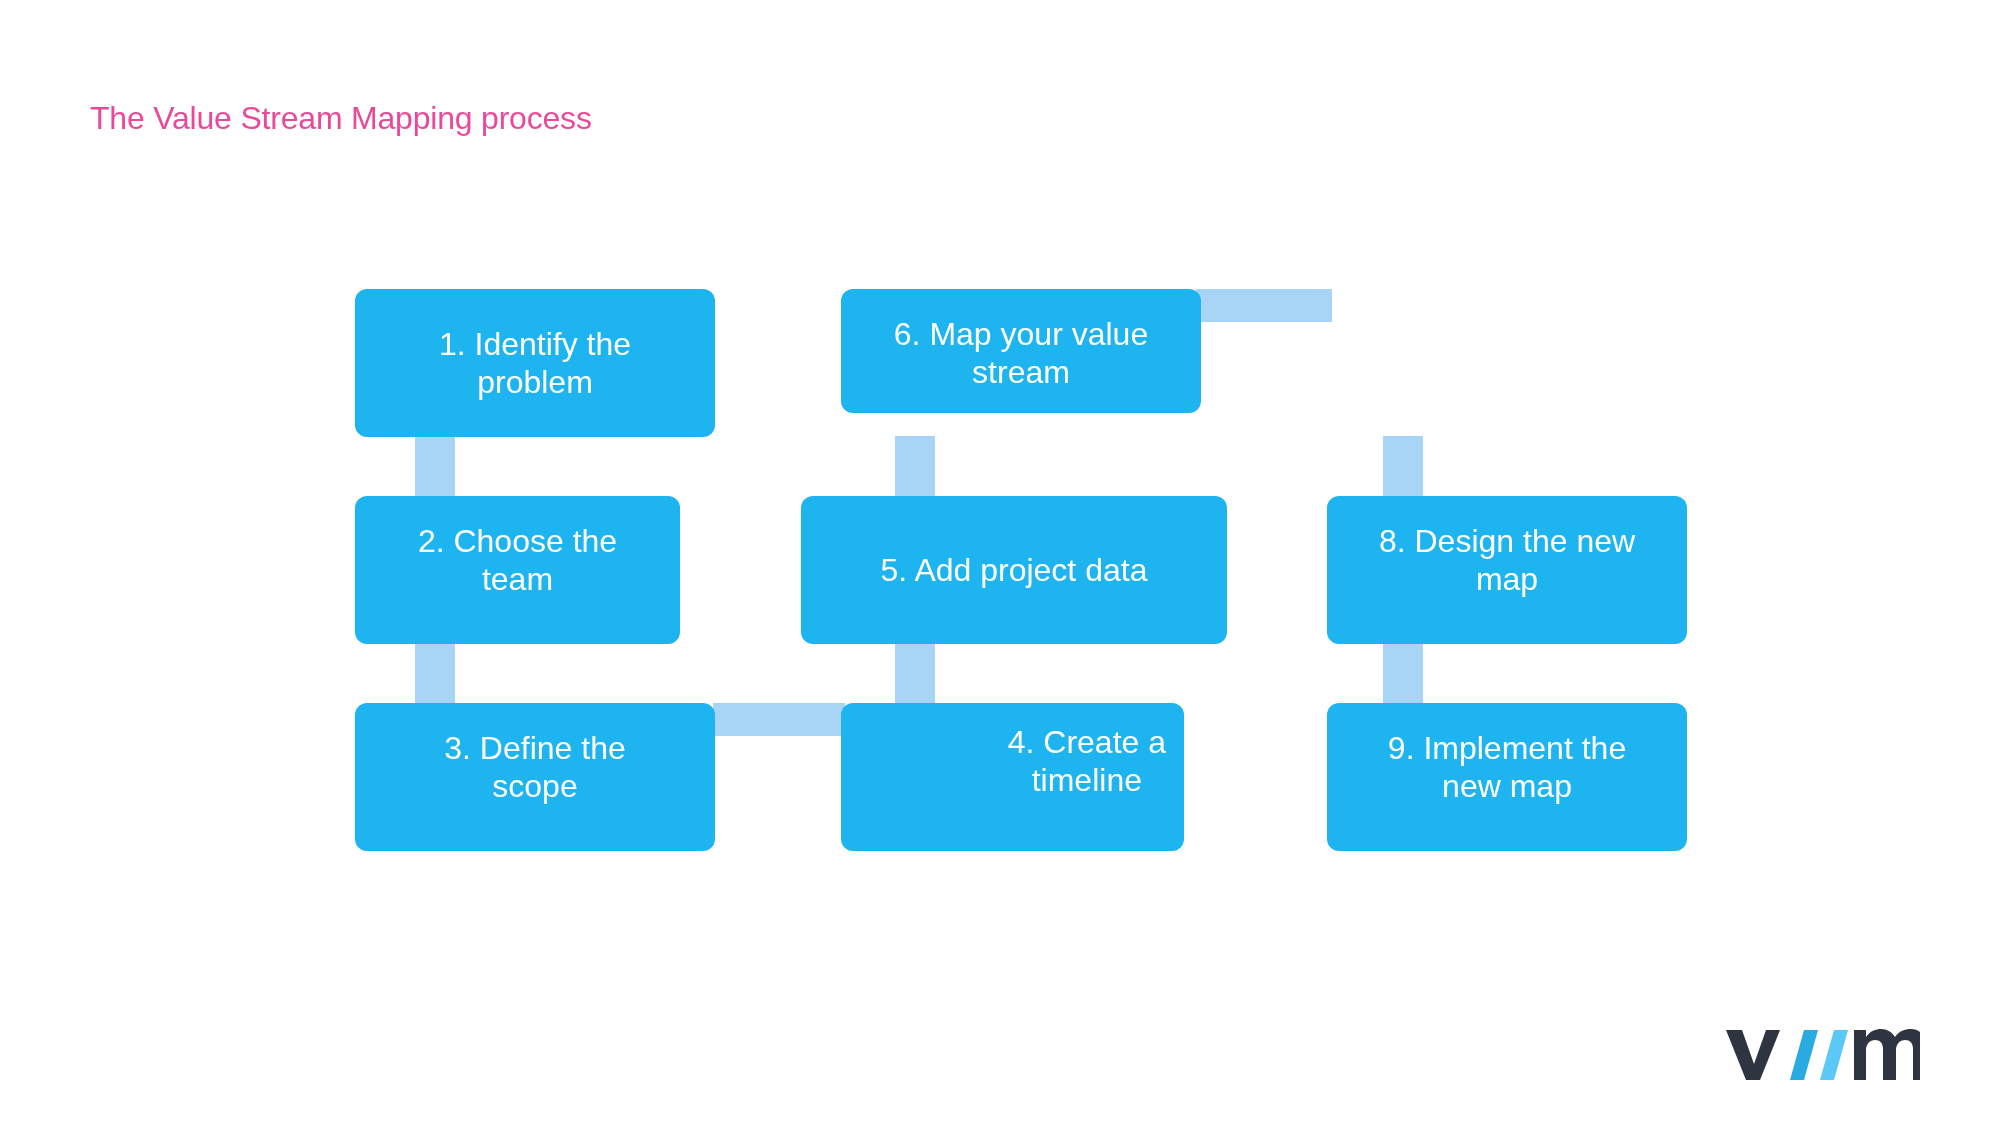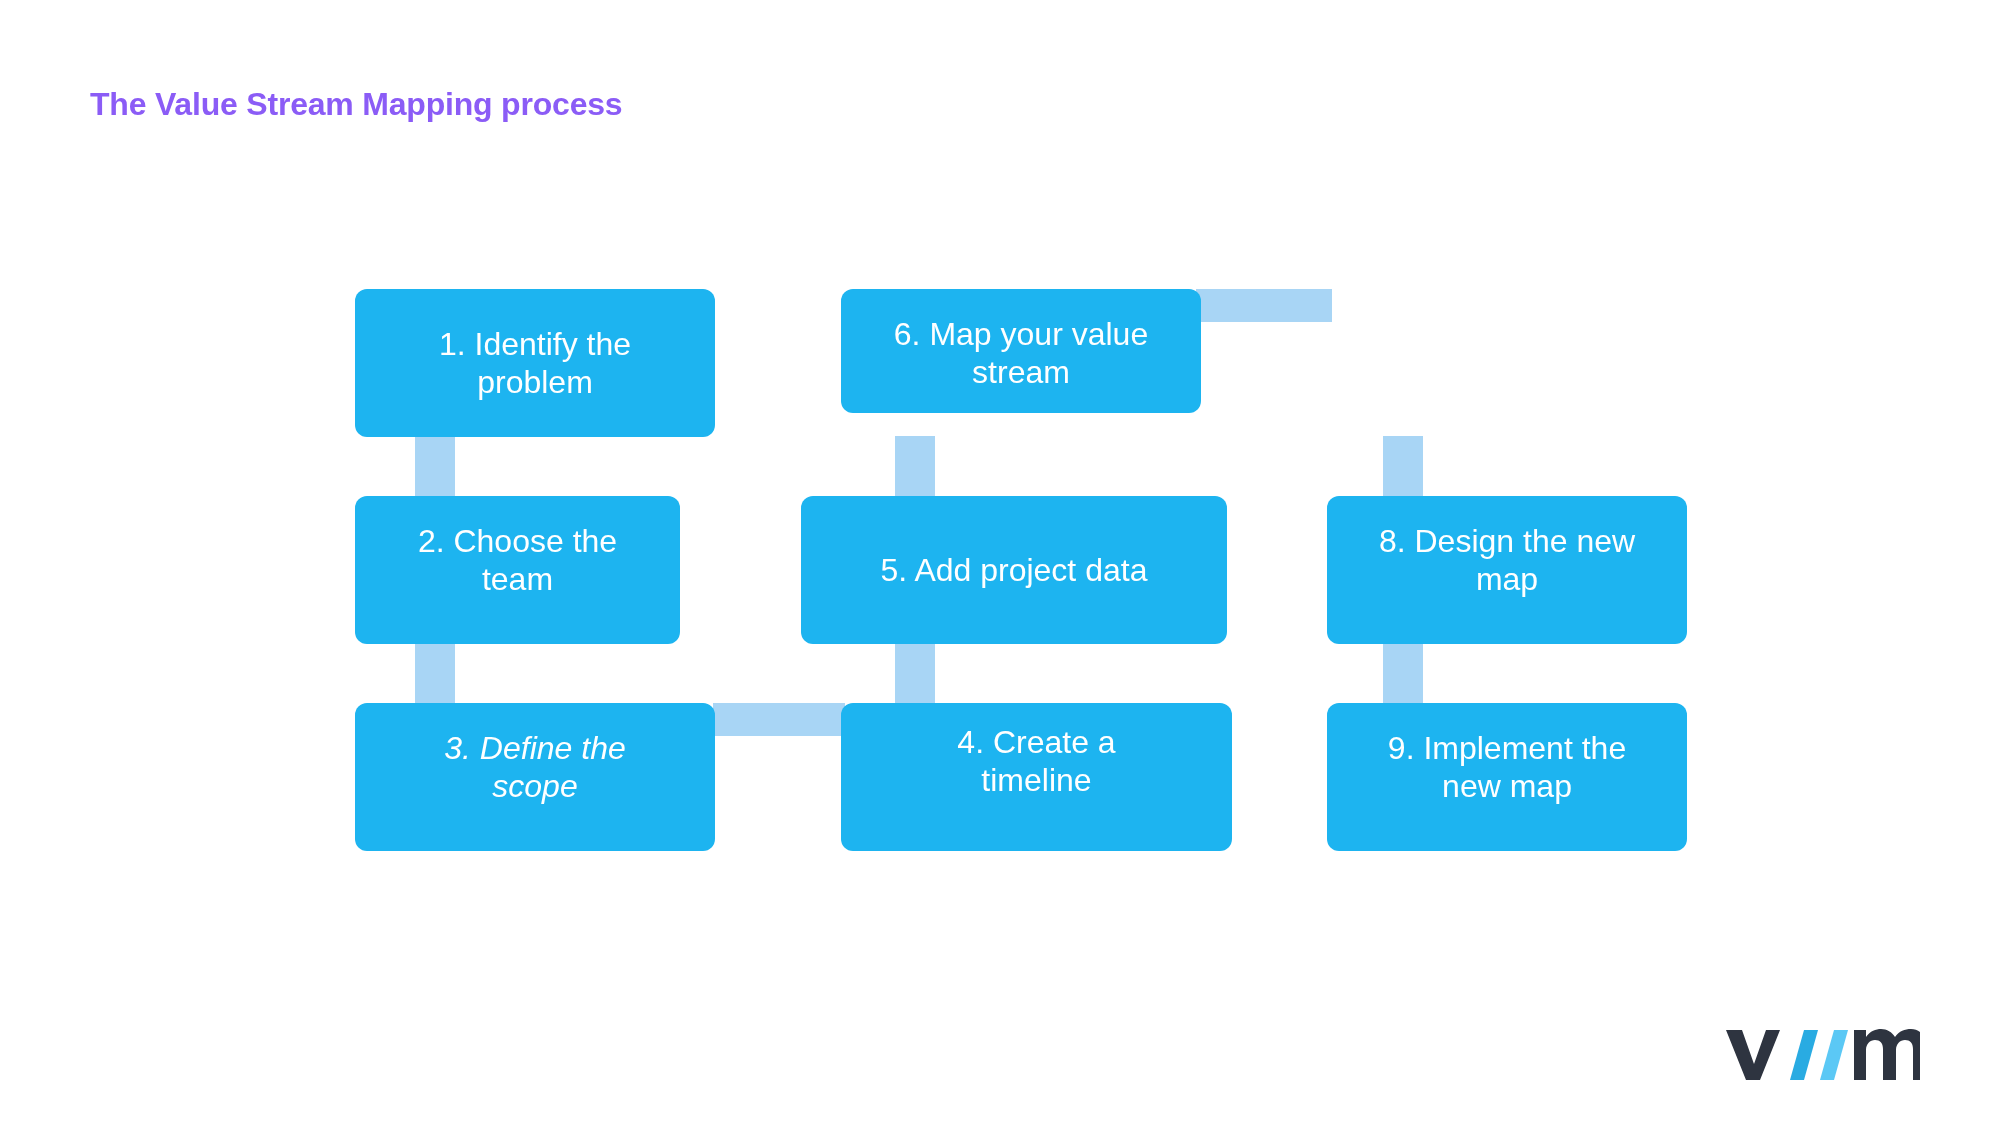--- a/index.html
+++ b/index.html
@@ -17,24 +17,24 @@
     position: relative;
     width: 2000px;
     height: 1125px;
     background: #ffffff;
   }
 
   
   #slide-title {
     position: absolute;
     left: 90px;
-    top: 86px;
+    top: 100px;
     font-size: 32px;
-    font-weight: bold;
-    color: #8b5cf6;
+    font-weight: normal;
+    color: #ec4899;
     letter-spacing: -0.2px;
     white-space: nowrap;
   }
 
   
   #diagram {
     position: absolute;
     left: 0;
     top: 0;
     width: 2000px;
@@ -107,35 +107,35 @@
     <div class="proc-box v-center" style="left:355px; top:281px; width:360px; height:148px;">
       <span class="proc-label">1. Identify the
 problem</span>
     </div>
 
     <div class="proc-box v-upper" style="left:355px; top:488px; width:325px; height:148px;">
       <span class="proc-label">2. Choose the
 team</span>
     </div>
 
-    <div class="proc-box v-upper" style="left:355px; top:695px; width:360px; height:148px;font-style:italic;">
+    <div class="proc-box v-upper" style="left:355px; top:695px; width:360px; height:148px;">
       <span class="proc-label">3. Define the
 scope</span>
     </div>
 
     <div class="proc-box v-upper" style="left:841px; top:281px; width:360px; height:124px;">
       <span class="proc-label">6. Map your value
 stream</span>
     </div>
 
     <div class="proc-box v-center" style="left:801px; top:488px; width:426px; height:148px;">
       <span class="proc-label">5. Add project data</span>
     </div>
 
-    <div class="proc-box v-top" style="left:841px; top:695px; width:391px; height:148px;">
+    <div class="proc-box v-top" style="left:841px; top:695px; width:343px; height:148px;justify-content:flex-end;">
       <span class="proc-label">4. Create a
 timeline</span>
     </div>
 
 
     <div class="proc-box v-upper" style="left:1327px; top:488px; width:360px; height:148px;">
       <span class="proc-label">8. Design the new
 map</span>
     </div>
 

